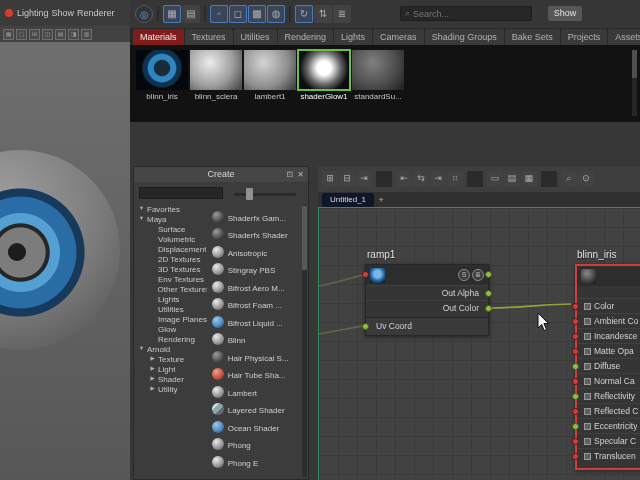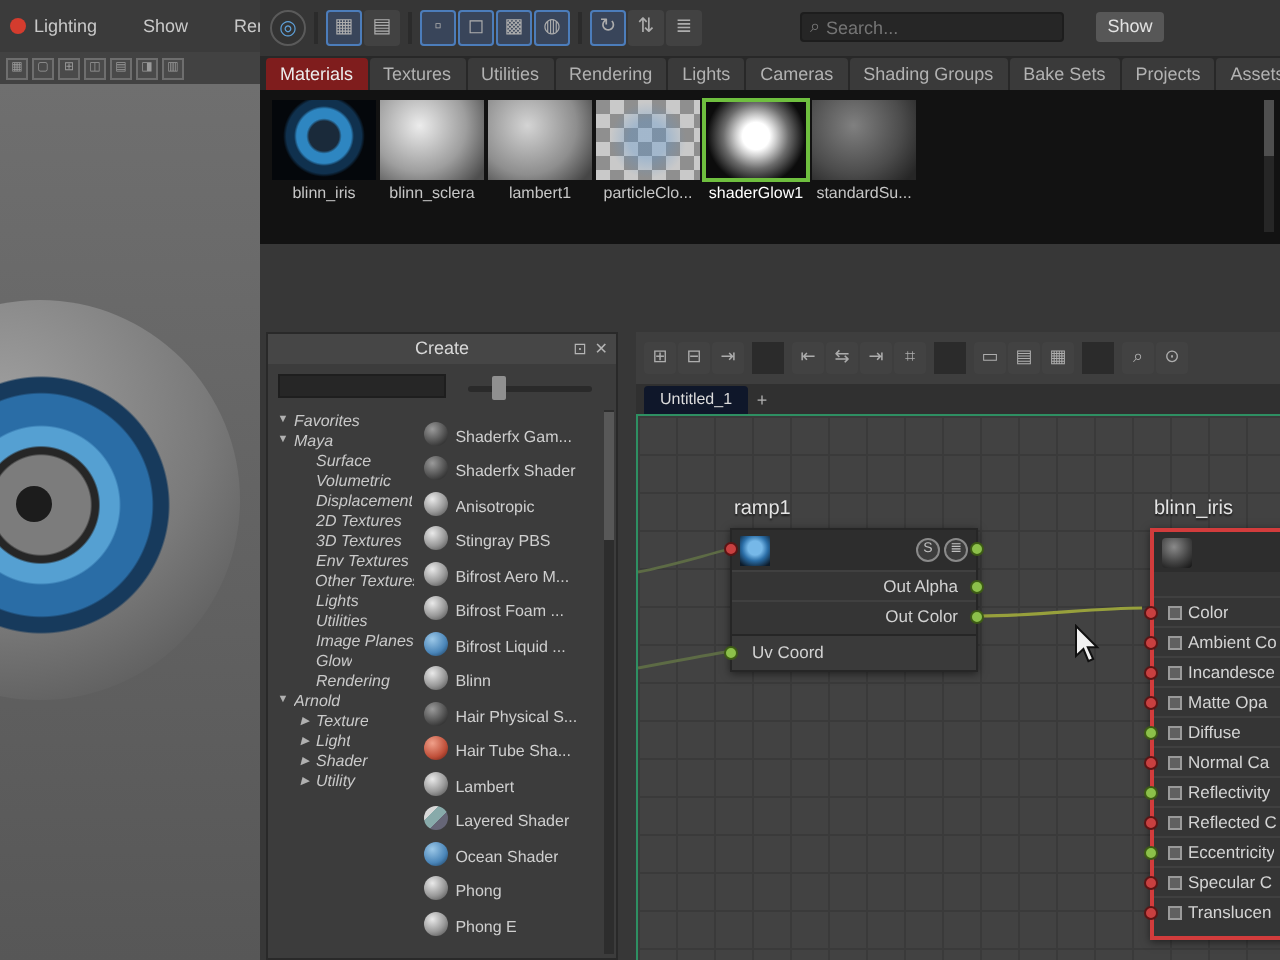--- a/index.html
+++ b/index.html
@@ -6,21 +6,21 @@
   body { background:#222; font-family:"Liberation Sans", sans-serif; }
   .app { position:relative; width:640px; height:480px; background:#373737; overflow:hidden;
          font-family:"Liberation Sans", sans-serif; }
 
   
   .viewport { position:absolute; left:0; top:0; width:130px; height:480px; background:#5c5c5c; }
   .vp-menubar { position:absolute; left:0; top:0; width:130px; height:26px; background:#3b3b3b;
                 display:flex; align-items:center; gap:9px; padding-left:17px; }
   .rec-dot { position:absolute; left:5px; top:9px; width:8px; height:8px; border-radius:50%;
              background:#d43c2e; }
-  .vp-menus { display:flex; gap:23px; }
+  .vp-menus { display:flex; gap:3px; }
   .vp-menu { font-size:9px; color:#c9c9c9; white-space:nowrap; }
   .vp-iconrow { position:absolute; left:0; top:26px; width:130px; height:16px; background:#424242;
                 display:flex; align-items:center; gap:2px; padding-left:3px; }
   .vicon { width:11px; height:11px; border:1px solid #6e6e6e; background:#4a4a4a; color:#9a9a9a;
            font-size:6px; line-height:9px; text-align:center; overflow:hidden; }
   .vp-canvas { position:absolute; left:0; top:42px; width:130px; height:438px; overflow:hidden;
                background:linear-gradient(180deg,#6f6f6f,#575757); }
   .eye-sphere { position:absolute; left:-80px; top:108px; width:200px; height:200px; border-radius:50%;
                 background:radial-gradient(circle at 40% 28%, #a0a0a0, #7a7a7a 55%, #595959 88%); }
   .eye-iris { position:absolute; left:-52px; top:138px; width:145px; height:145px; border-radius:50%;
@@ -85,21 +85,21 @@
   .cp-input { position:absolute; left:5px; top:3px; width:84px; height:12px; background:#262626;
               border:1px solid #1e1e1e; color:#ccc; font-size:8px; padding:0 2px;
               font-family:"Liberation Sans", sans-serif; }
   .cp-slider-track { position:absolute; left:100px; top:9px; width:62px; height:3px; background:#2a2a2a;
                      border-radius:2px; }
   .cp-slider-handle { position:absolute; left:12px; top:-5px; width:7px; height:12px; background:#909090;
                       border-radius:1px; }
   .cp-body { position:absolute; left:2px; top:38px; right:9px; bottom:2px; display:flex;
              overflow:hidden; }
   .cp-tree { width:72px; overflow:hidden; }
-  .trow { height:10px; display:flex; align-items:center; gap:2px; padding-left:2px;font-style:italic; }
+  .trow { height:10px; display:flex; align-items:flex-start; gap:2px; padding-left:2px; }
   .trow.ind1 { padding-left:13px; }
   .arrow { width:7px; font-size:5.5px; color:#b0b0b0; text-align:center; }
   .tlabel { font-size:8px; color:#c9c9c9; white-space:nowrap; overflow:hidden; }
   .cp-shaders { width:92px; margin-left:2px; overflow:hidden; }
   .srow { height:17.5px; display:flex; align-items:flex-end; gap:4px; padding-left:3px; }
   .ball { width:12px; height:12px; border-radius:50%; flex:none; }
   .slbl { font-size:8px; color:#cfcfcf; white-space:nowrap; overflow:hidden; }
   .b-gray { background:radial-gradient(circle at 35% 30%, #e9e9e9, #9a9a9a 55%, #4f4f4f 95%); }
   .b-dark { background:radial-gradient(circle at 35% 30%, #9a9a9a, #4c4c4c 60%, #1f1f1f 95%); }
   .b-red  { background:radial-gradient(circle at 35% 30%, #f0a08a, #c0503a 60%, #6e2014 95%); }
@@ -242,24 +242,20 @@
         <div class="cell">
           <div class="thumb sw-sclera"></div>
           <div class="slabel">blinn_sclera</div>
         </div>
 
         <div class="cell">
           <div class="thumb sw-lambert"></div>
           <div class="slabel">lambert1</div>
         </div>
 
-        <div class="cell">
-          <div class="thumb sw-checker"></div>
-          <div class="slabel">particleClo...</div>
-        </div>
 
         <div class="cell selected">
           <div class="thumb sw-glow"></div>
           <div class="slabel">shaderGlow1</div>
         </div>
 
         <div class="cell">
           <div class="thumb sw-standard"></div>
           <div class="slabel">standardSu...</div>
         </div>

